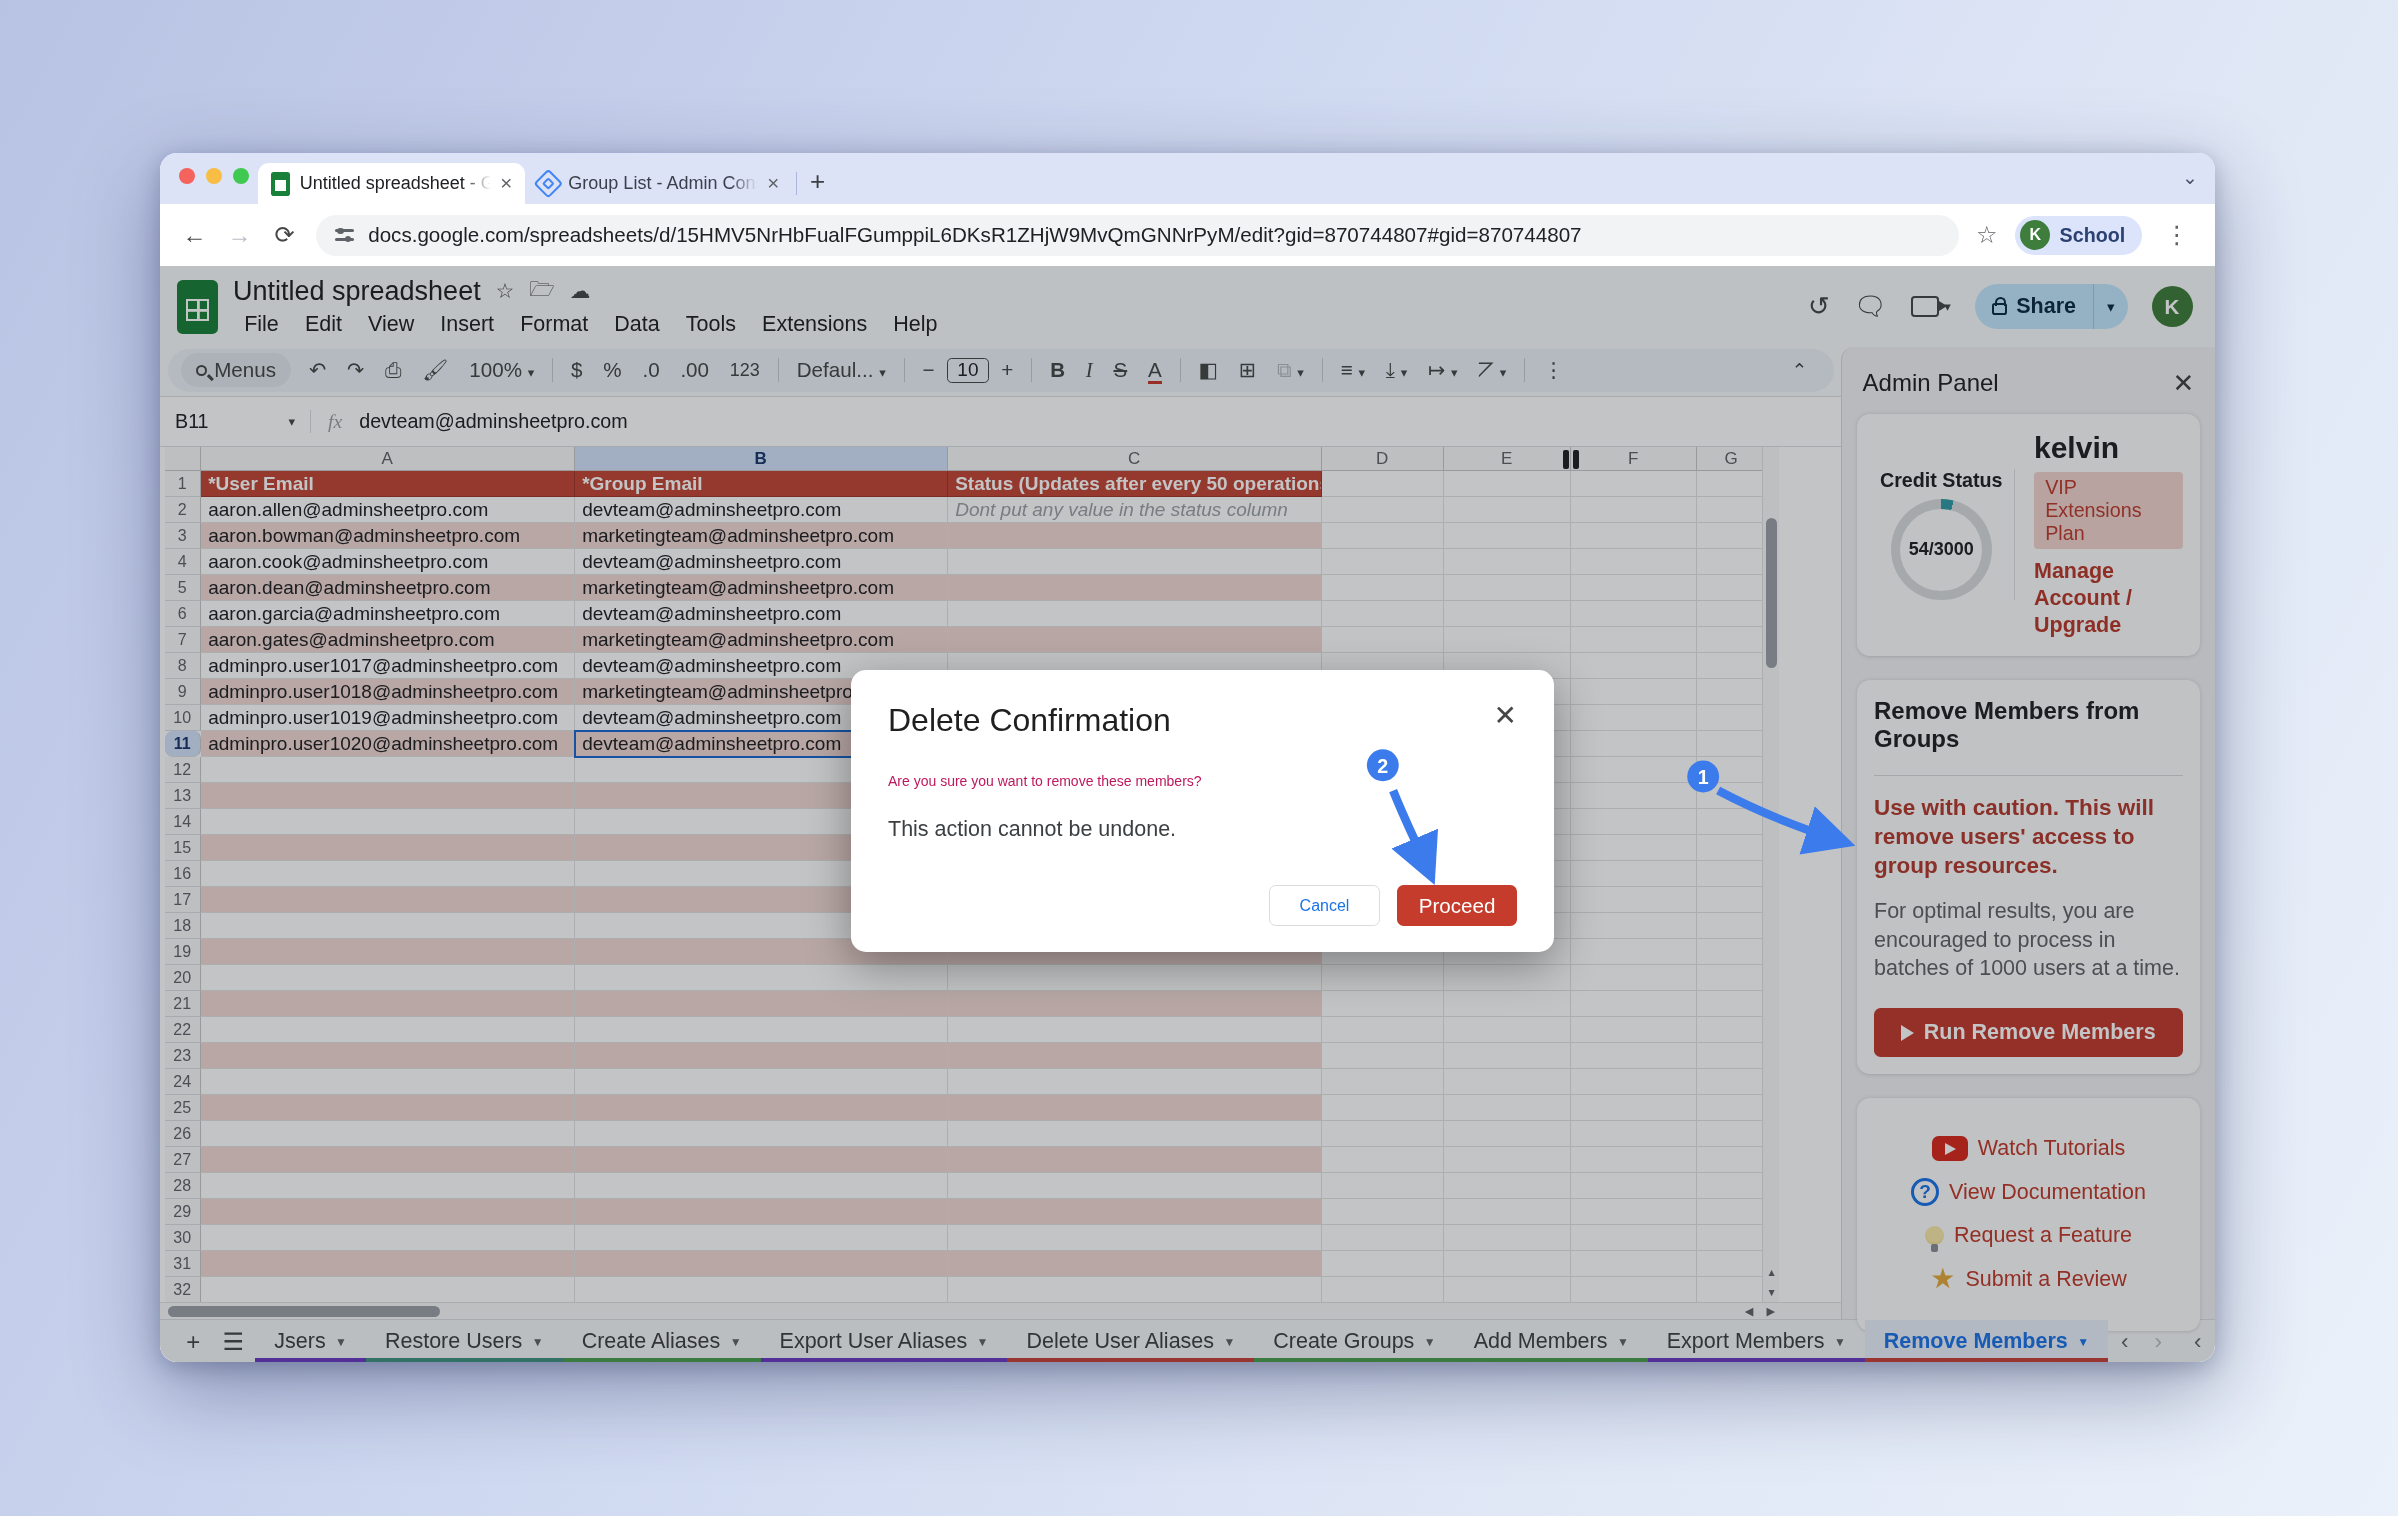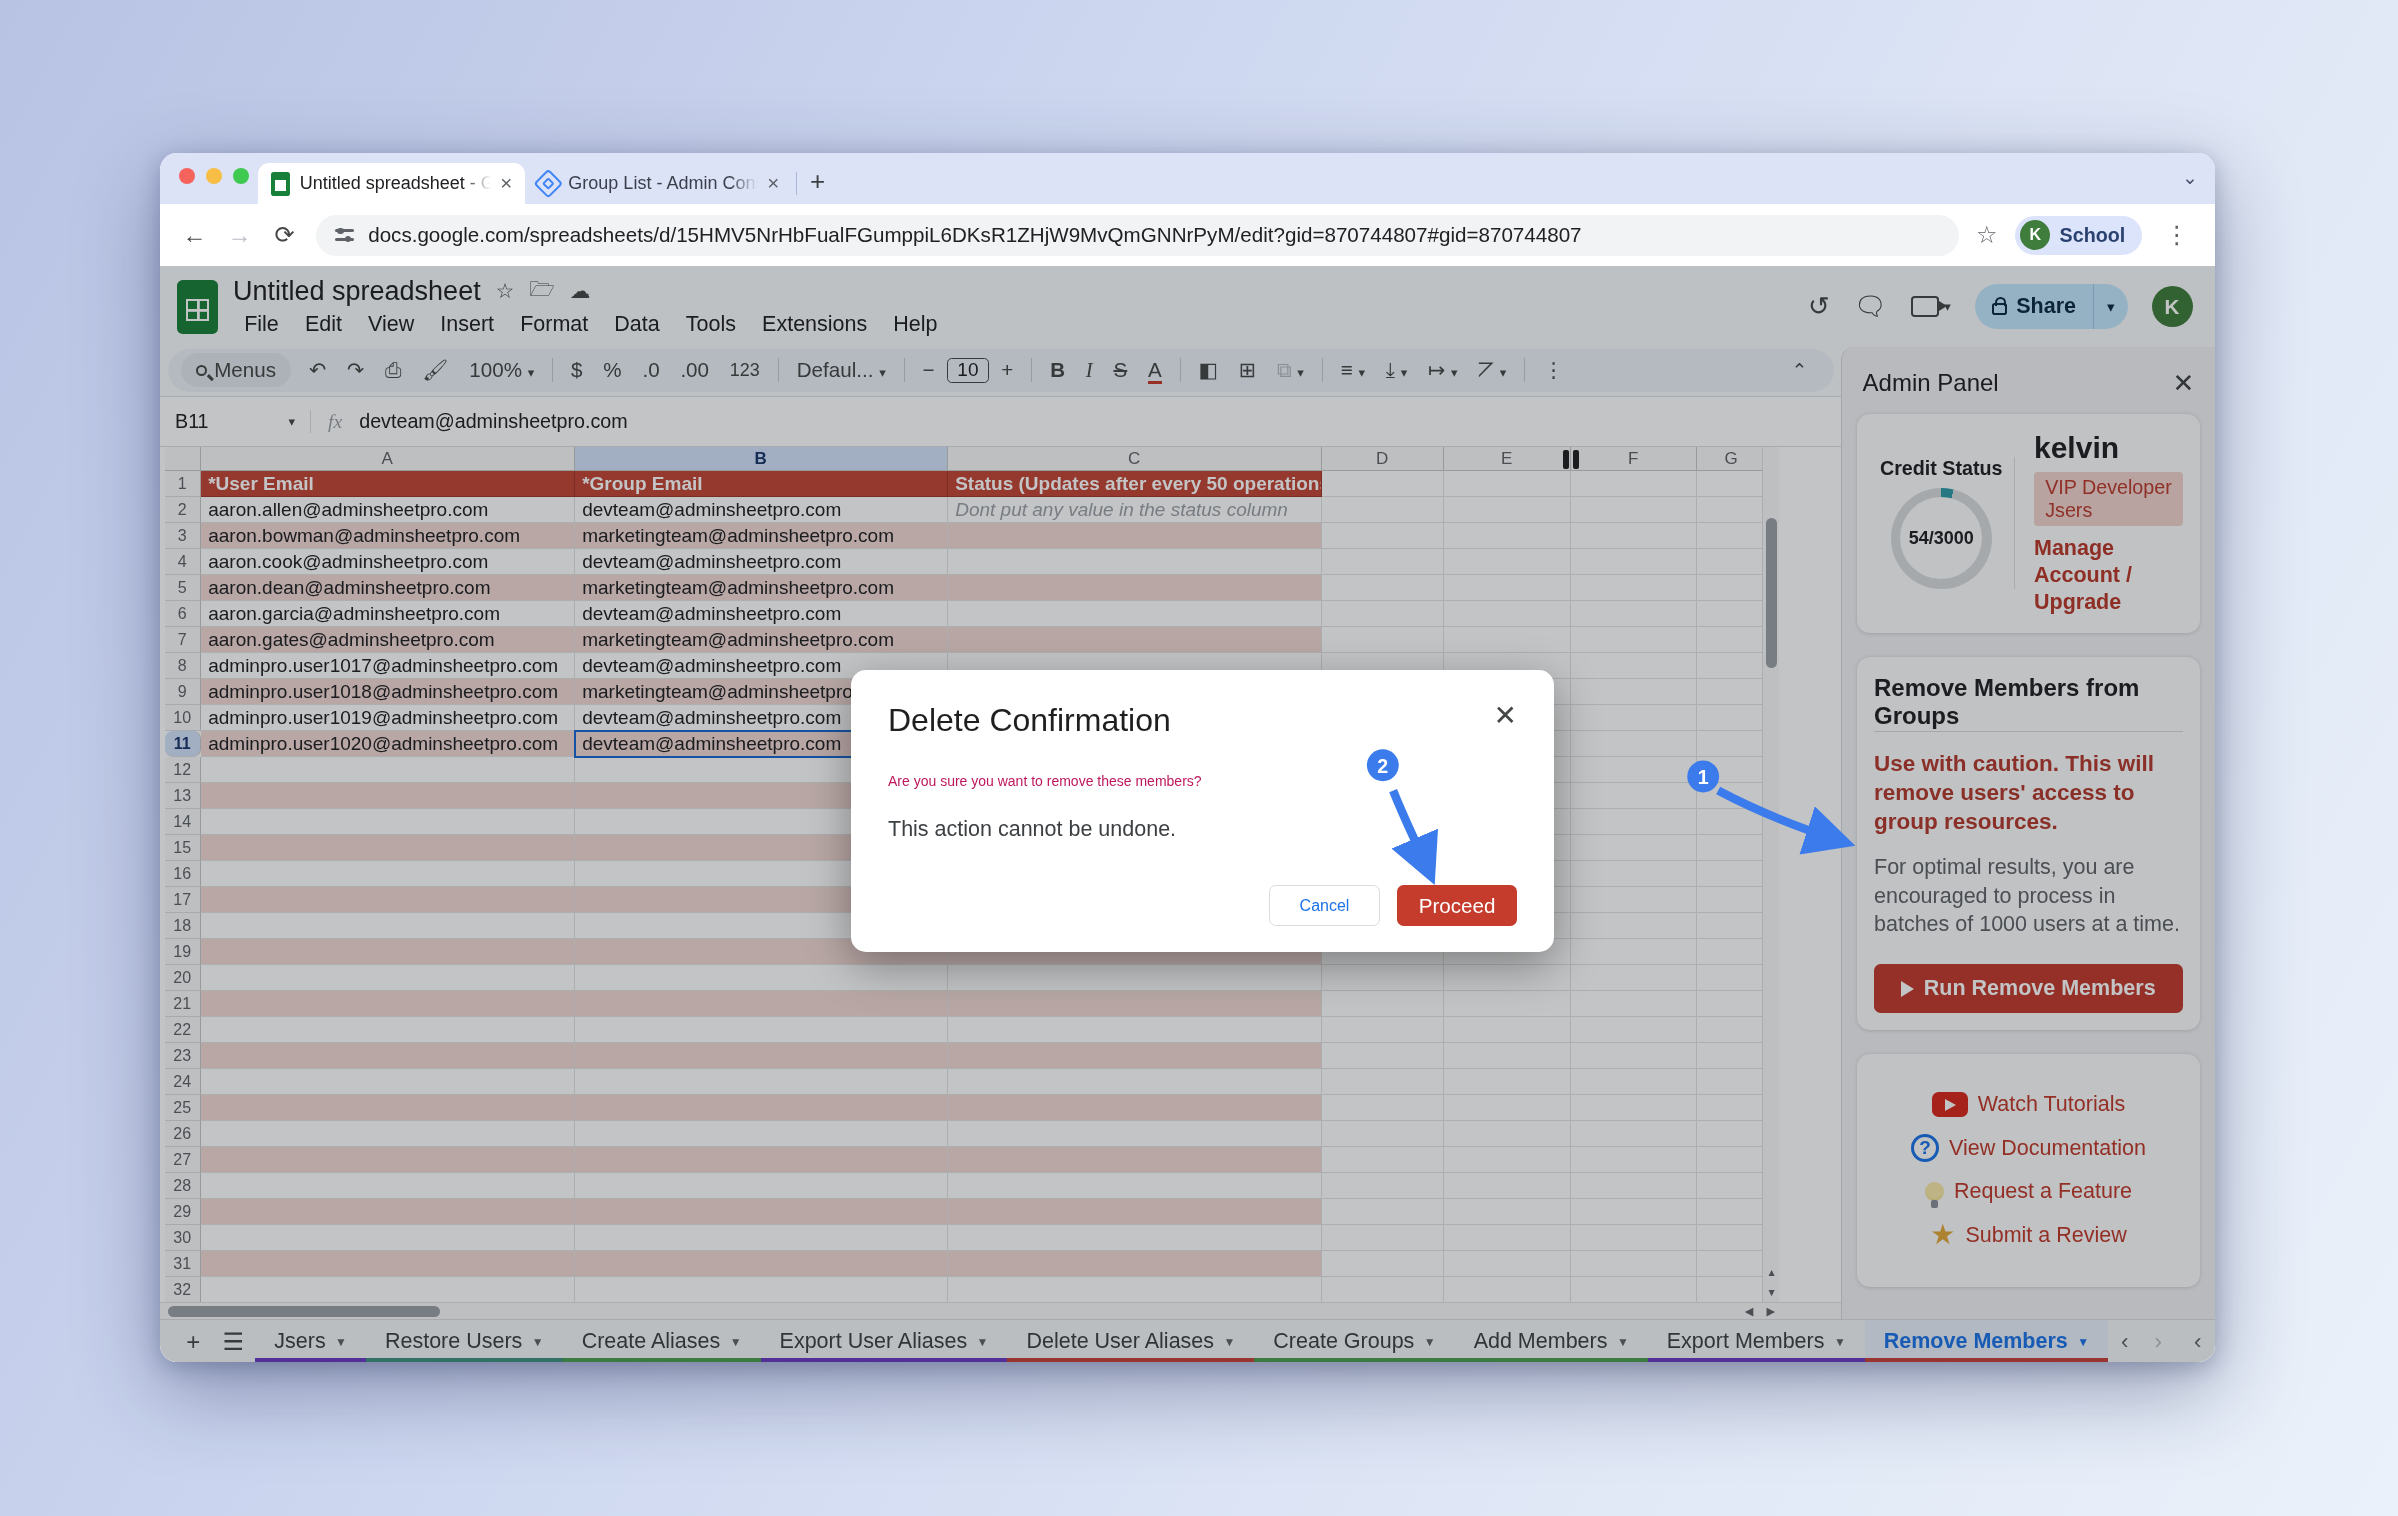--- a/index.html
+++ b/index.html
@@ -135,21 +135,21 @@
   .credit-left { width:141px; text-align:center; border-right:0.9px solid #dcdfe3; padding-right:5.6px; }
   .credit-label { font-size:19.7px; font-weight:bold; color:#202124; margin-bottom:7.5px; }
   .donut { width:101px; height:101px; border-radius:50%; margin:0 auto; position:relative;
      background:conic-gradient(#2e9aa6 0 14deg, #d8dbde 14deg 360deg); display:flex; align-items:center; justify-content:center;}
   .donut::before { content:""; position:absolute; inset:9.4px; background:#fbfcfd; border-radius:50%; }
   .donut span { position:relative; font-size:18px; font-weight:bold; color:#202124; }
   .credit-right { flex:1; }
   .cr-user { font-size:30px; font-weight:bold; color:#202124; margin-bottom:7.5px; }
   .cr-plan { display:inline-block; background:#f0d3cf; color:#bb3a2c; font-size:19.7px; padding:3.7px 11.2px; border-radius:3.7px; margin-bottom:9.4px; }
   .cr-manage { font-size:21.5px; font-weight:bold; color:#b9372a; line-height:1.25; }
-  .rm-title { font-size:24px; font-weight:bold; color:#202124; padding-bottom:1px; border-bottom:0.9px solid #d7dadd; margin-bottom:17px; }
+  .rm-title { font-size:24px; font-weight:bold; color:#202124; padding-bottom:22px; border-bottom:0.9px solid #d7dadd; margin-bottom:17px; }
   .rm-warn { font-size:22.5px; font-weight:bold; color:#b33a2e; line-height:1.3; margin-bottom:17px; }
   .rm-hint { font-size:21.5px; color:#5f6368; line-height:1.32; margin-bottom:26px; }
   .rm-btn { width:100%; background:#c03a2c; border:none; border-radius:6.6px; color:#fff; font-weight:bold; font-size:21.5px;
             height:49px; display:flex; align-items:center; justify-content:center; gap:9.4px; font-family:inherit;}
   .rm-btn .play { width:0; height:0; border-left:13px solid #fff; border-top:8.4px solid transparent; border-bottom:8.4px solid transparent; }
   .links-card { padding:20.6px 17px; }
   .link-row { display:flex; align-items:center; justify-content:center; gap:10px; margin:17px 0; }
   .link-label { font-size:21.5px; color:#c0392b; }
   .ic-youtube { width:36px; height:25px; background:#d7281c; border-radius:6.6px; position:relative; flex:none;}
   .ic-youtube::after { content:""; position:absolute; left:13px; top:6.6px; border-left:11.2px solid #fff; border-top:6.6px solid transparent; border-bottom:6.6px solid transparent; }
@@ -691,21 +691,21 @@
         <div class="sb-card">
           <div class="credit-row">
             <div class="credit-left">
               <div class="credit-label">Credit Status</div>
               <div class="donut">
                 <span>54/3000</span>
               </div>
             </div>
             <div class="credit-right">
               <div class="cr-user">kelvin</div>
-              <div class="cr-plan">VIP Developer Jsers</div>
+              <div class="cr-plan">VIP Extensions Plan</div>
               <div class="cr-manage">Manage Account / Upgrade</div>
             </div>
           </div>
         </div>
 
         <div class="sb-card">
           <div class="rm-title">Remove Members from Groups</div>
           <div class="rm-warn">Use with caution. This will remove users' access to group resources.</div>
           <div class="rm-hint">For optimal results, you are encouraged to process in batches of 1000 users at a time.</div>
           <button class="rm-btn">

